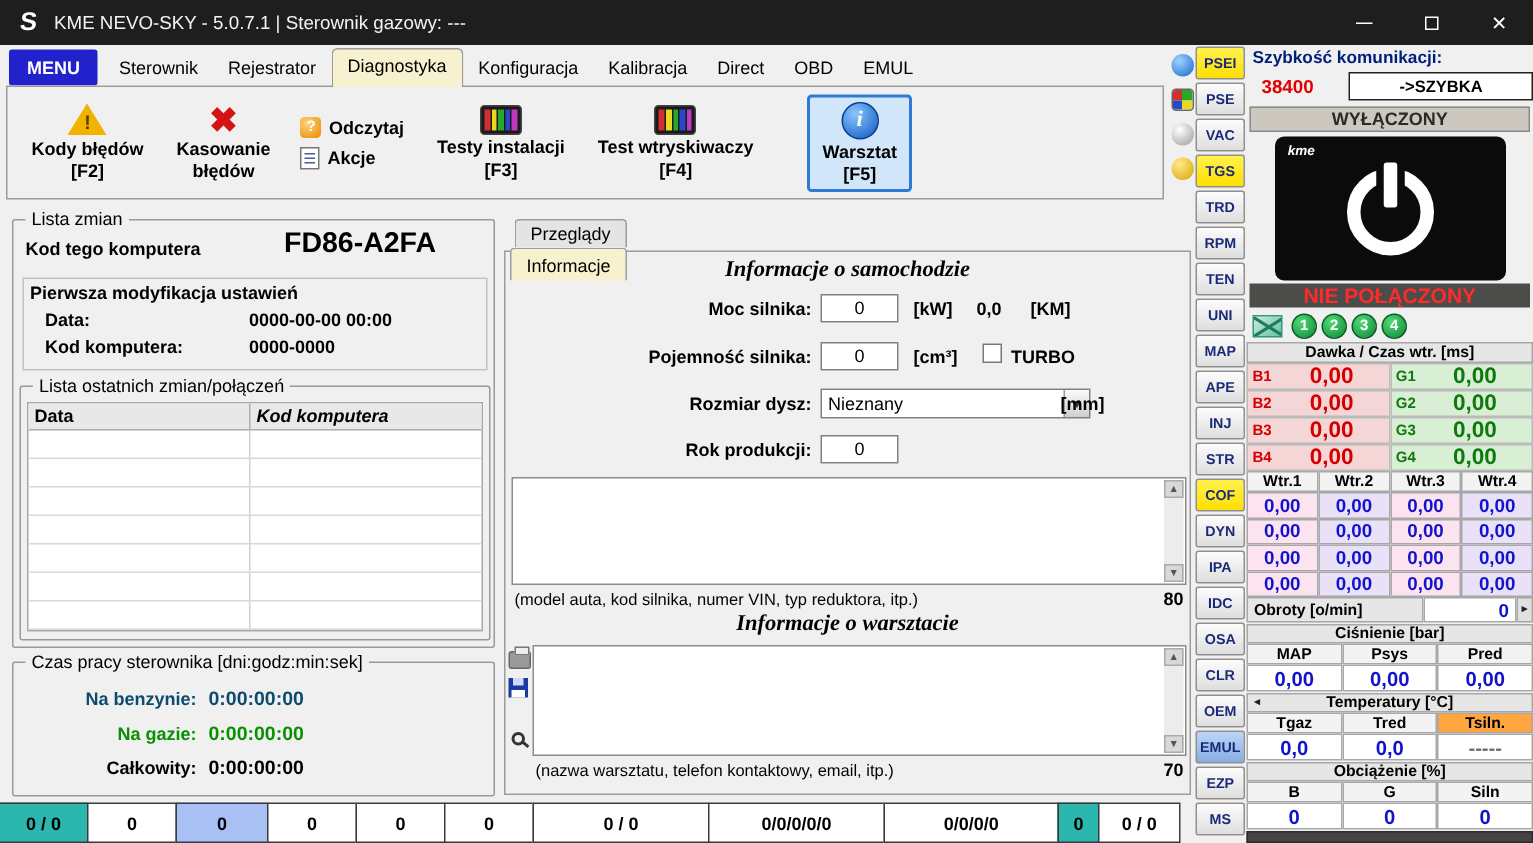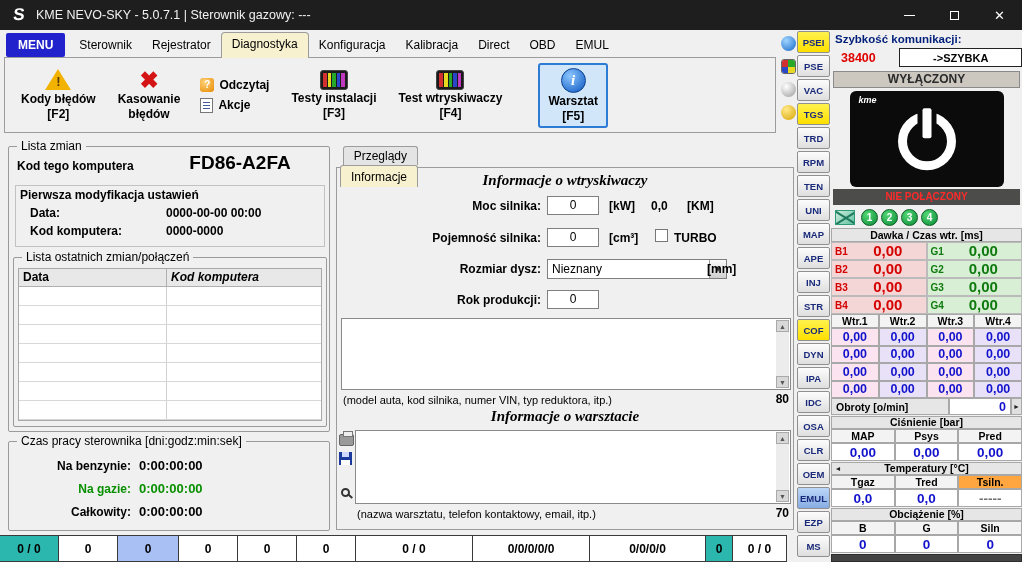--- a/index.html
+++ b/index.html
@@ -66,21 +66,21 @@
   .htable { position:absolute; left:4px; top:10px; width:304px; background:#fff; border:1px solid #a8a8a8; }
   .hhead { display:flex; height:18px; background:#e8e8e8; }
   .hcell { font-size:12px; font-weight:bold; padding:1px 4px; border-right:1px solid #b0b0b0; border-bottom:1px solid #b0b0b0; }
   .hcell.h1 { width:148px; } .hcell.h2 { flex:1; border-right:none;font-style:italic; }
   .hrow { display:flex; height:19px; border-bottom:1px solid #d8d8d8; }
   .hrow .hc1 { width:148px; border-right:1px solid #d0d0d0; }
   .hrow .hc2 { flex:1; }
   .czas-row { display:flex; align-items:center; height:23px; }
   .cz-label { width:122px; text-align:right; font-size:12px; font-weight:bold; margin-right:8px; white-space:nowrap; }
   .cz-val { font-size:13px; font-weight:bold; }
-  .red { color:#000000; } .green { color:#089000; } .black { color:#000; }
+  .red { color:#0c4a6e; } .green { color:#089000; } .black { color:#000; }
 
   
   .tabs { position:absolute; left:340px; top:146px; height:22px; display:flex; align-items:flex-end; z-index:2;flex-direction:column; }
   .tab { font-size:12px; padding:2px 10px 3px; height:19px; background:#e4e4e4; border:1px solid #9c9c9c; border-bottom:none; border-radius:3px 3px 0 0; }
   .tab.active { height:22px; background:#f7f1cf; padding-top:4px; z-index:3; }
   .centerbox { position:absolute; left:336px; top:167px; width:458px; height:363px; border:1px solid #9c9c9c; background:#f0f0f0; }
   .sec-title { position:absolute; left:0; width:100%; text-align:center; font-family:"Liberation Serif", serif; font-weight:bold; font-style:italic; font-size:15px; }
   .flabel { position:absolute; left:0; width:204px; text-align:right; font-size:12px; font-weight:bold; }
   .funit { position:absolute; font-size:12px; font-weight:bold; white-space:nowrap; }
   .finput { position:absolute; left:210px; width:52px; height:19px; background:#fff; border:1px solid #7f7f7f; font-size:12px; text-align:center; line-height:17px; }
@@ -114,21 +114,21 @@
   .rp-speed-label { margin:3px 0 0 4px; font-size:11.5px; font-weight:bold; color:#001f7a; height:14px; }
   .rp-speed-row { height:21px; display:flex; align-items:center; }
   .speed-val { color:#e00000; font-weight:bold; font-size:12.5px; margin-left:10px; width:48px; }
   .speed-btn { margin-left:11px; width:124px; height:19px; background:#fff; border:1px solid #222; font-weight:bold; font-size:11px; font-family:"Liberation Sans",sans-serif; }
   .rp-power { margin:3px 2px 0; height:17px; background:#ccc8c0; border:1px solid #8a8a8a; text-align:center; font-weight:bold; font-size:12px; color:#2a2a2a; line-height:15px; }
   .logo-box { margin:3px auto 0; position:relative; width:154px; height:96px; background:#0b0b0b; border-radius:6px; }
   .logo-kme { position:absolute; top:4px; left:9px; color:#fff; font-size:9px; font-weight:bold; font-style:italic; }
   .logo-ring { position:absolute; left:50%; top:50%; transform:translate(-50%,-46%); width:58px; height:58px; border:9px solid #fff; border-radius:50%; }
   .logo-gap { position:absolute; left:50%; top:-11px; transform:translateX(-50%); width:19px; height:21px; background:#0b0b0b; }
   .logo-bar { position:absolute; left:50%; top:-13px; transform:translateX(-50%); width:9px; height:30px; background:#fff; border-radius:2px; }
-  .rp-conn { margin:2px 2px 0; height:16px; background:#4c4c4a; color:#ff2a2a; font-weight:bold; font-size:10px; text-align:center; line-height:16px; }
+  .rp-conn { margin:2px 2px 0; height:16px; background:#4c4c4a; color:#ff2a2a; font-weight:bold; font-size:14px; text-align:center; line-height:16px; }
   .rp-gauges { margin-top:3px; height:19px; display:flex; align-items:center; gap:3px; padding-left:4px; }
   .ind-icon { width:20px; height:15px; background:linear-gradient(135deg,#cdebdd,#62c4a2); border:1px solid #2f9a78; position:relative; margin-right:3px; display:block; overflow:hidden; }
   .ind-icon::before,.ind-icon::after { content:""; position:absolute; left:-2px; top:6px; width:24px; height:2px; background:#1f7a5e; }
   .ind-icon::before { transform:rotate(32deg); } .ind-icon::after { transform:rotate(-32deg); }
   .gauge { width:17px; height:17px; border-radius:50%; background:radial-gradient(circle at 35% 30%, #52d877, #0c8a35); border:1px solid #0a5c24; color:#fff; font-size:10px; font-weight:bold; display:flex; align-items:center; justify-content:center; }
   .rp-hdr { margin-top:1px; height:14px; background:#e6e6e6; border:1px solid #a8a8a8; text-align:center; font-size:10.5px; font-weight:bold; line-height:12px; position:relative; }
   .bg-grid { display:grid; grid-template-columns:1fr 1fr; }
   .bg-cell { height:18px; border:1px solid #bbb; display:flex; align-items:center; padding:0 3px; }
   .bg-cell .bg-label { font-size:10px; font-weight:bold; width:18px; }
   .bg-cell .bg-value { flex:1; text-align:center; font-size:15px; font-weight:bold; line-height:16px; }
@@ -321,21 +321,21 @@
     <span class="cz-val black">0:00:00:00</span>
   </div>
 </div>
 
 <div class="tabs">
   <div class="tab">Przeglądy</div>
   <div class="tab active">Informacje</div>
 </div>
 
 <div class="centerbox">
-  <div class="sec-title" style="top:4px;">Informacje o wtryskiwaczy</div>
+  <div class="sec-title" style="top:4px;">Informacje o samochodzie</div>
 
   <span class="flabel" style="top:31px;">Moc silnika:</span>
   <div class="finput" style="top:28px;">0</div>
   <span class="funit" style="left:272px; top:31px;">[kW]</span>
   <span class="funit" style="left:314px; top:31px;">0,0</span>
   <span class="funit" style="left:350px; top:31px;">[KM]</span>
 
   <span class="flabel" style="top:63px;">Pojemność silnika:</span>
   <div class="finput" style="top:60px;">0</div>
   <span class="funit" style="left:272px; top:63px;">[cm³]</span>

